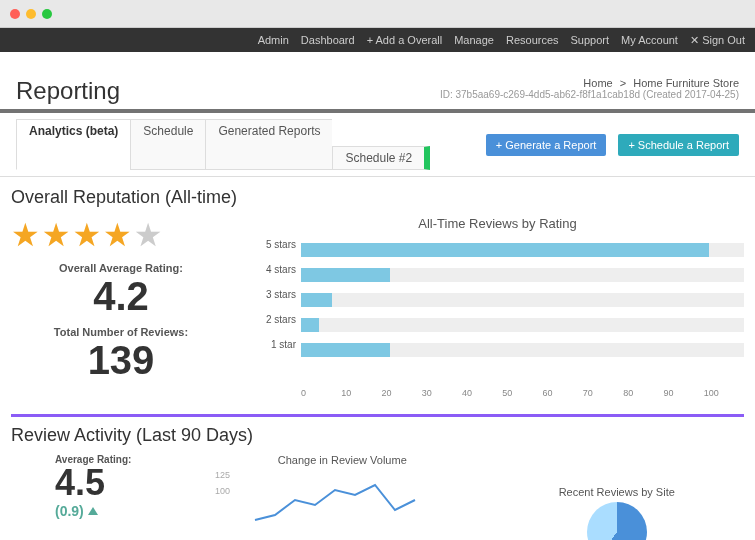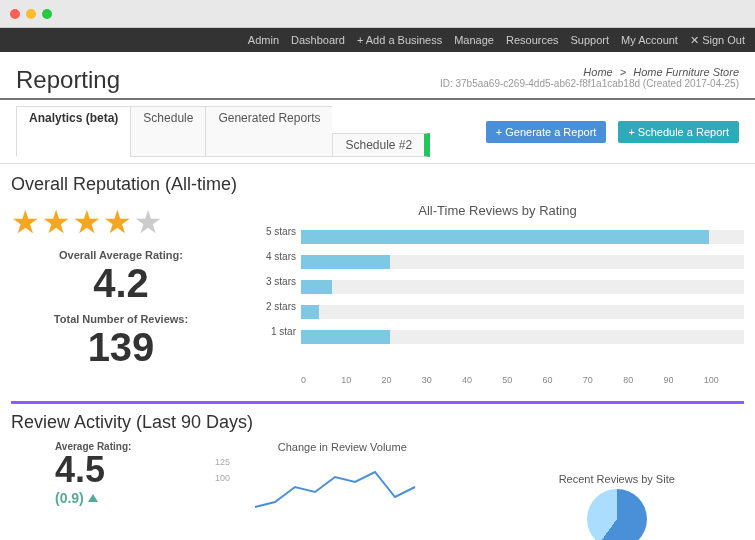--- a/index.html
+++ b/index.html
@@ -52,34 +52,34 @@
       background: #fff;
       height: calc(540px - 28px - 24px);
       overflow: hidden;
     }
 
     
     .header-row {
       display: flex;
       justify-content: space-between;
       align-items: flex-start;
-      padding: 14px 16px 4px;
-      border-bottom: 2px solid #737373;
+      padding: 25px 16px 4px;
+      border-bottom: 4px solid #737373;
     }
     .page-title {
       font-size: 24px;
       font-weight: normal;
       color: #333;
     }
     .breadcrumb-area {
       text-align: right;
       font-size: 11px;
       color: #777;
     }
-    .breadcrumb-area span { color: #555; font-style: italic; }
+    .breadcrumb-area span { color: #555; }
     .breadcrumb-sep { margin: 0 4px; }
     .id-line { font-size: 10px; color: #999; }
 
     
     .tabs-row {
       display: flex;
       align-items: center;
       justify-content: space-between;
       padding: 6px 16px;
       border-bottom: 1px solid #ddd;
@@ -307,21 +307,21 @@
 
 <div class="window-chrome">
   <div class="chrome-dot dot-red"></div>
   <div class="chrome-dot dot-yellow"></div>
   <div class="chrome-dot dot-green"></div>
 </div>
 
 <div class="top-nav">
   <a>Admin</a>
   <a>Dashboard</a>
-  <a>+ Add a Business</a>
+  <a>+ Add a Overall</a>
   <a>Manage</a>
   <a>Resources</a>
   <a>Support</a>
   <a>My Account</a>
   <a>✕ Sign Out</a>
 </div>
 
 <div class="main-wrapper">
 
   <div class="header-row">

